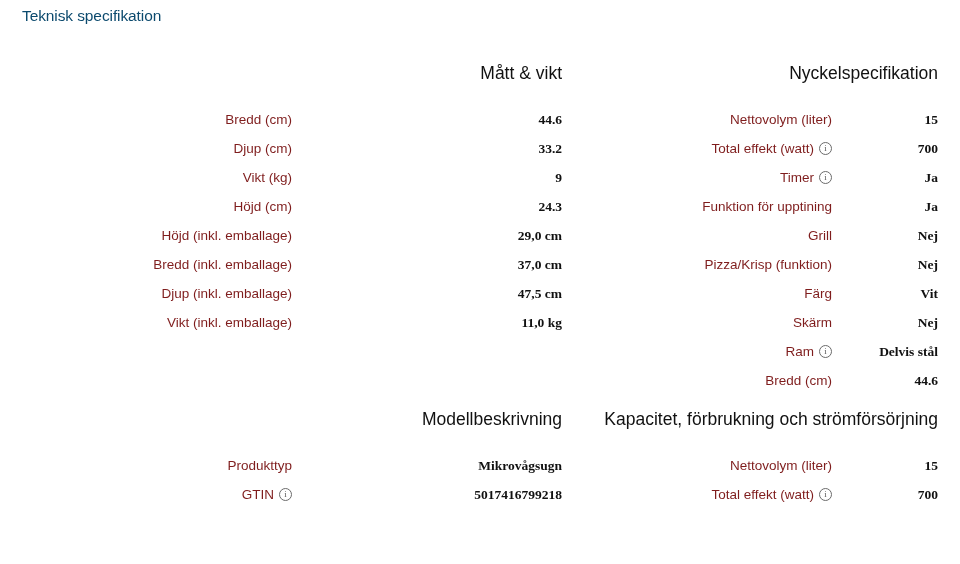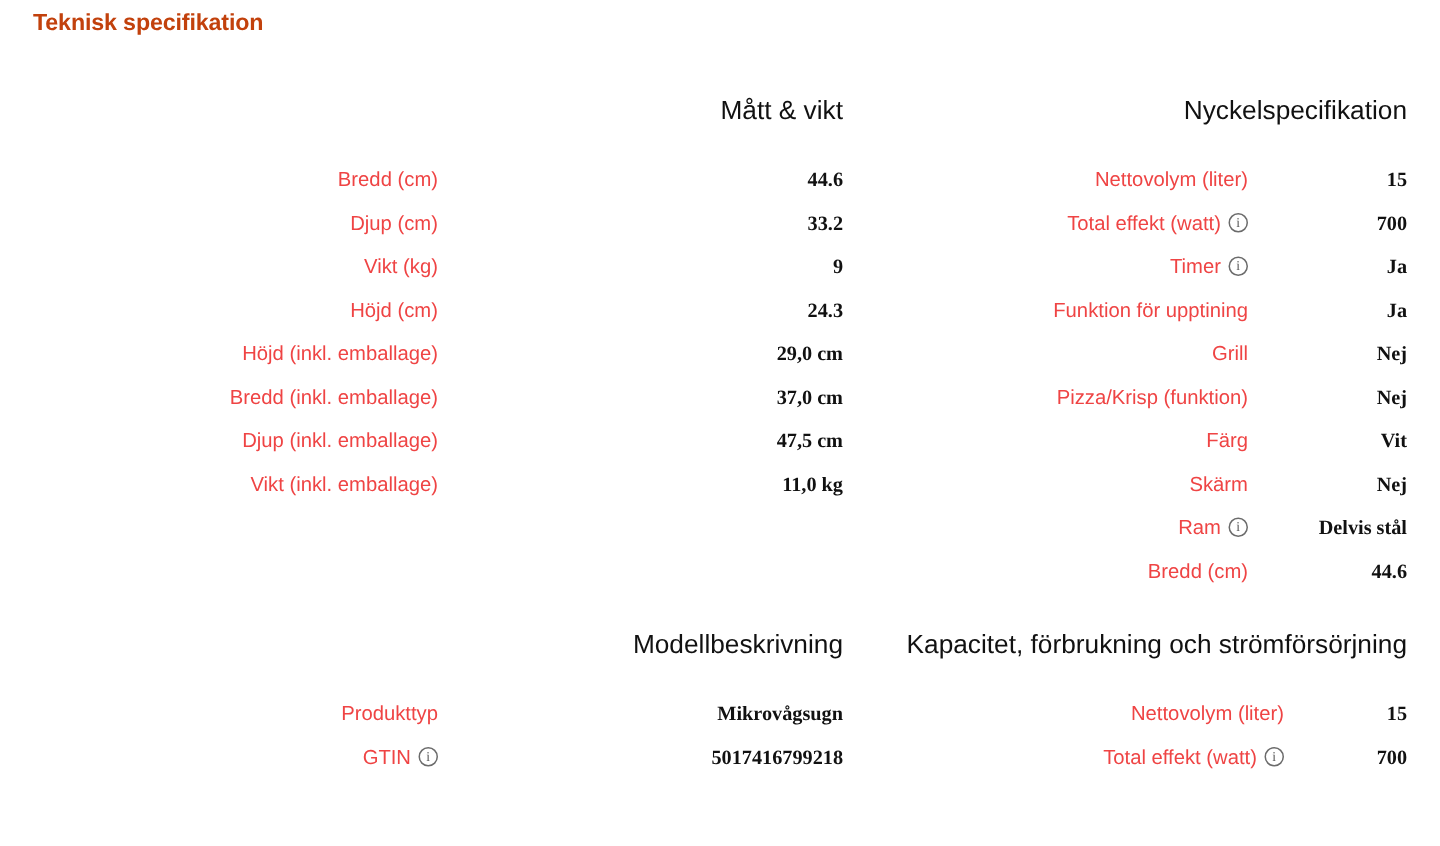--- a/index.html
+++ b/index.html
@@ -17,22 +17,22 @@
   }
   .page {
     position: relative;
     width: 960px;
     height: 564px;
     box-sizing: border-box;
     padding: 0 22px;
   }
   .page-title {
     font-size: 15.5px;
-    font-weight: bold;
-    color: #c2410c;
+    font-weight: normal;
+    color: #0c4a6e;
     letter-spacing: -0.1px;
     margin: 0;
     padding-top: 6px;
     line-height: 20px;
   }
   .columns {
     display: flex;
     flex-direction: row;
     align-items: flex-start;
   }
@@ -65,21 +65,21 @@
   }
   .spec-table td {
     padding: 0;
     vertical-align: middle;
     font-size: 13.5px;
     line-height: 17px;
     white-space: nowrap;
   }
   .spec-label {
     width: 270px;
-    color: #ef4444;
+    color: #7f1d1d;
     font-weight: normal;
   }
   .spec-value {
     color: #111111;
     font-weight: bold;
     font-family: Liberation Serif, serif;
   }
   .info-icon {
     display: inline-block;
     width: 11px;
@@ -286,21 +286,21 @@
               </td>
               <td class="spec-value">44.6</td>
             </tr>
           </tbody>
         </table>
       </div>
     </div>
 
   </div>
 
-  <div class="columns" style="margin-top:23px;gap:24px;">
+  <div class="columns" style="margin-top:13px;">
 
     <div class="col-left">
       <div class="section">
         <h2 class="section-title">Modellbeskrivning</h2>
         <div class="gap-section-to-table"></div>
         <table class="spec-table">
           <tbody>
             <tr>
               <td class="spec-label">
                 <span class="label-wrap">

